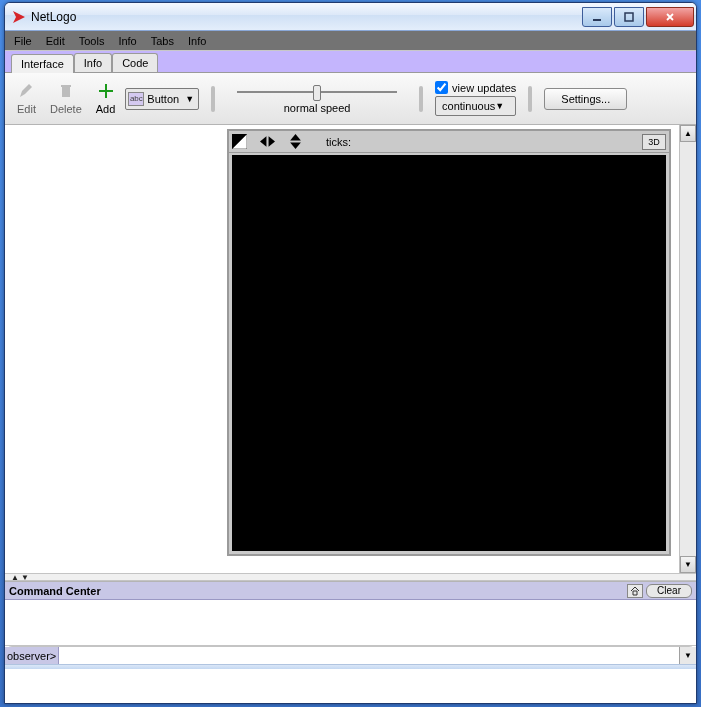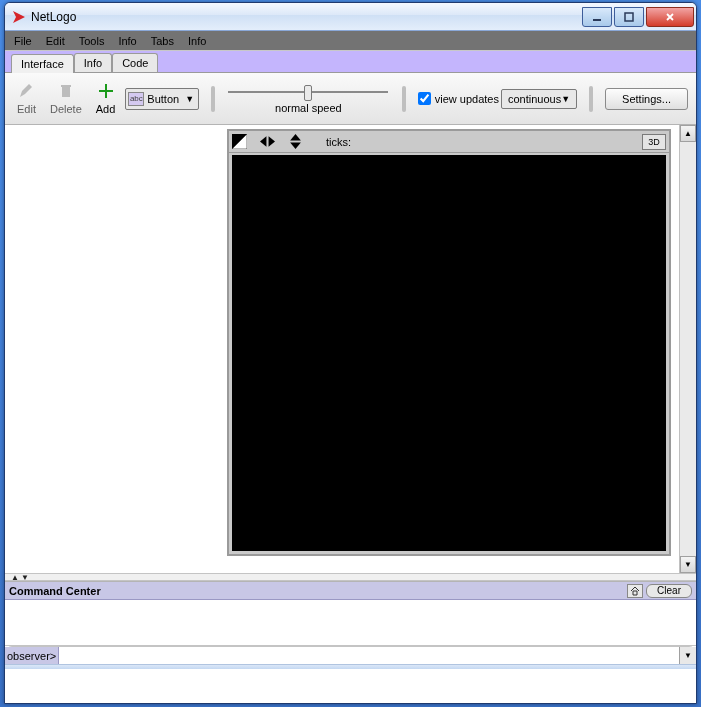--- a/index.html
+++ b/index.html
@@ -29,21 +29,21 @@
 .tbtn.active { color: #000; }
 .tbtn svg { width: 18px; height: 18px; }
 .typecombo { height: 22px; border: 1px solid #7a7a7a; background: #e8e8e8; display: flex; align-items: center; padding: 0 4px 0 2px; cursor: default; border-radius: 2px; }
 .typecombo .sw { width: 16px; height: 14px; background: #d4c9f0; border: 1px solid #888; margin-right: 3px; display:flex;align-items:center;justify-content:center;font-size:8px;color:#444; }
 .typecombo .arr { margin-left: 6px; font-size: 9px; }
 .sep { width: 4px; height: 26px; background: #bfbfbf; border-radius: 2px; margin: 0 6px; }
 .speedcol { display: flex; flex-direction: column; align-items: center; gap: 1px; flex: 1; max-width: 180px; }
 .slider { width: 160px; height: 18px; position: relative; }
 .slider .track { position: absolute; left: 0; right: 0; top: 8px; height: 2px; background: #8a8a8a; }
 .slider .thumb { position: absolute; left: 50%; top: 2px; width: 8px; height: 16px; background: #eaeaea; border: 1px solid #7a7a7a; border-radius: 2px; transform: translateX(-50%); }
-.viewcol { display: flex; flex-direction: row; gap: 2px; }
+.viewcol { display: flex; flex-direction: column; gap: 2px; }
 .chkrow { display: flex; align-items: center; gap: 4px; }
 .updatecombo { height: 20px; border: 1px solid #7a7a7a; background: #e8e8e8; display: flex; align-items: center; padding: 0 6px; cursor: default; border-radius: 2px; gap: 0; }
 .settingsbtn { height: 22px; padding: 0 16px; background: linear-gradient(to bottom,#fdfdfd,#e0e0e0); border: 1px solid #8a8a8a; border-radius: 3px; cursor: default; }
 
 .workspace { position: relative; background: #fff; height: 448px; display: flex; }
 .wsinner { flex: 1; position: relative; }
 .worldpanel { position: absolute; left: 222px; top: 4px; width: 444px; height: 427px; border: 2px solid #9a9a9a; background: #cacaca; }
 .worldhdr { height: 22px; background: #cacaca; display: flex; align-items: center; padding: 0 3px; gap: 13px; border-bottom: 1px solid #9a9a9a; }
 .worldhdr .i { width: 15px; height: 15px; display: flex; align-items: center; justify-content: center; cursor: default; }
 .worldhdr .ticks { margin-left: 10px; color: #000; }

